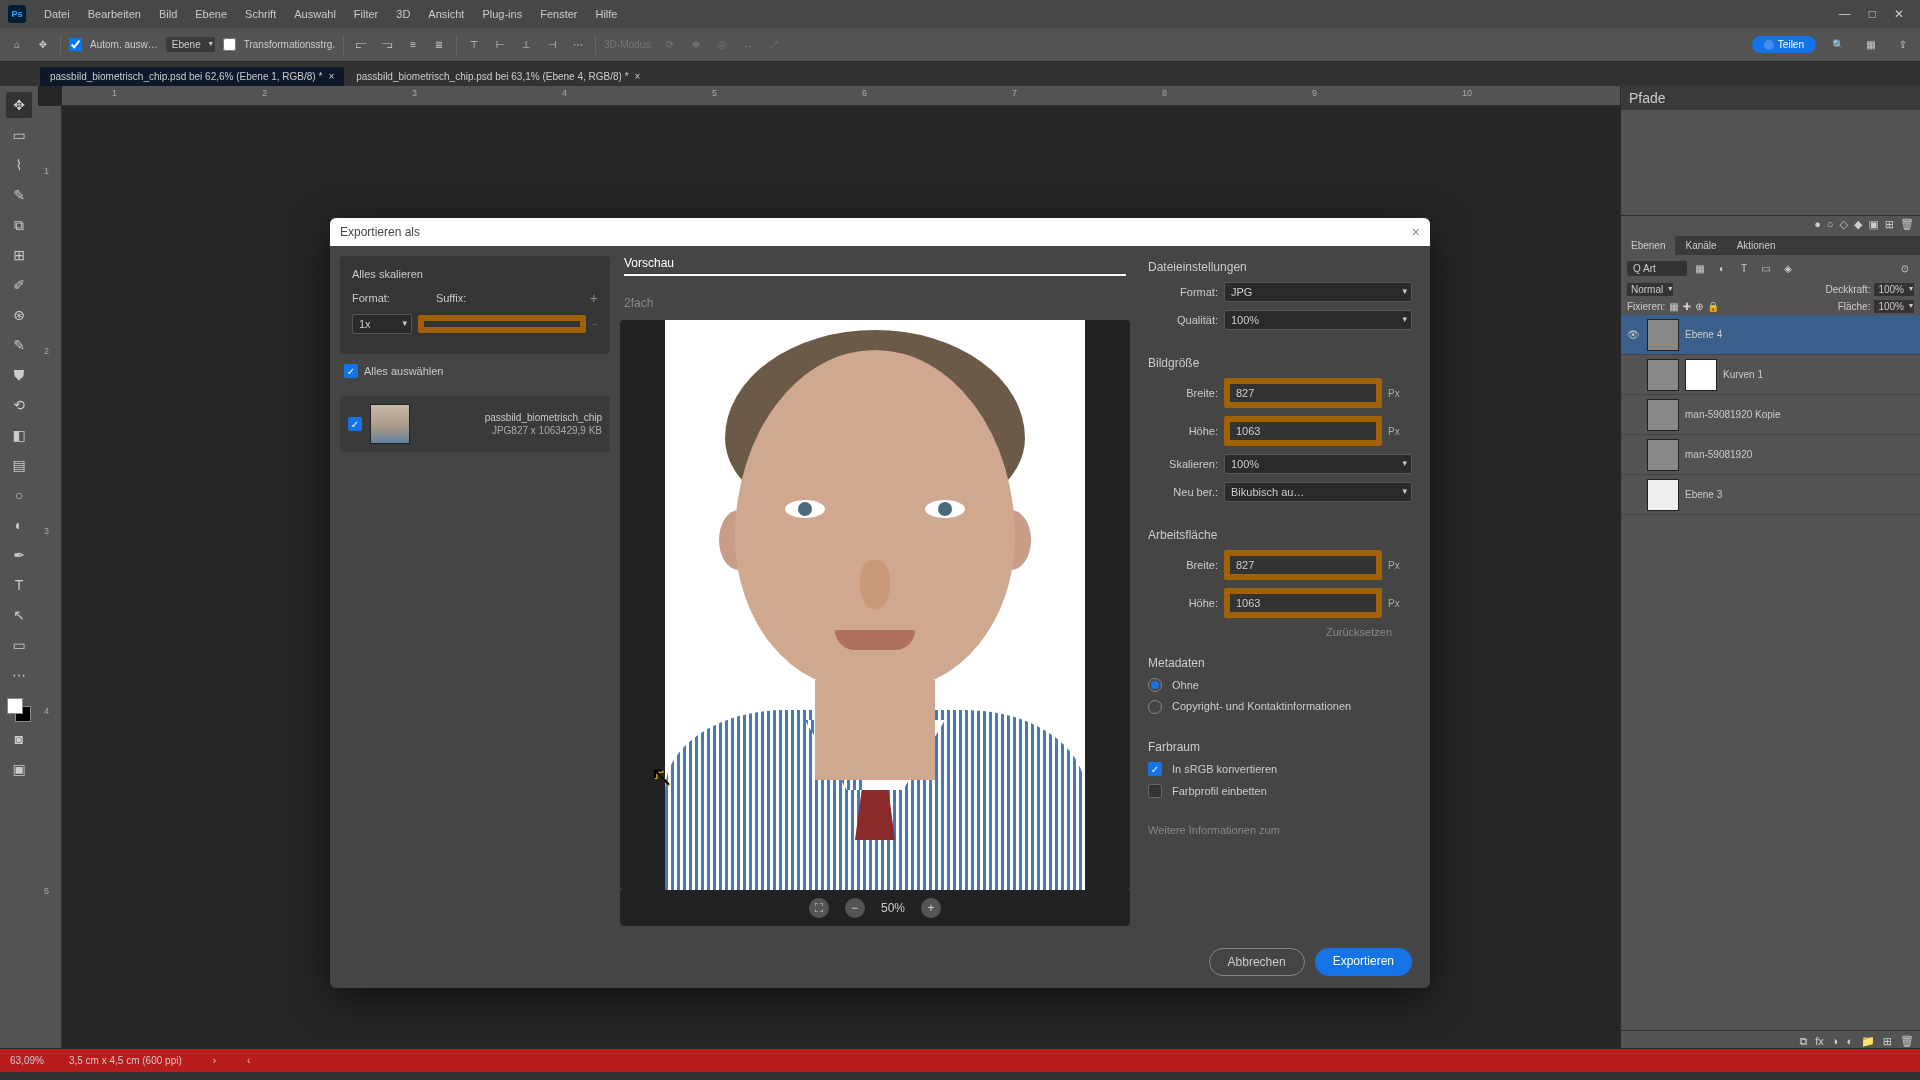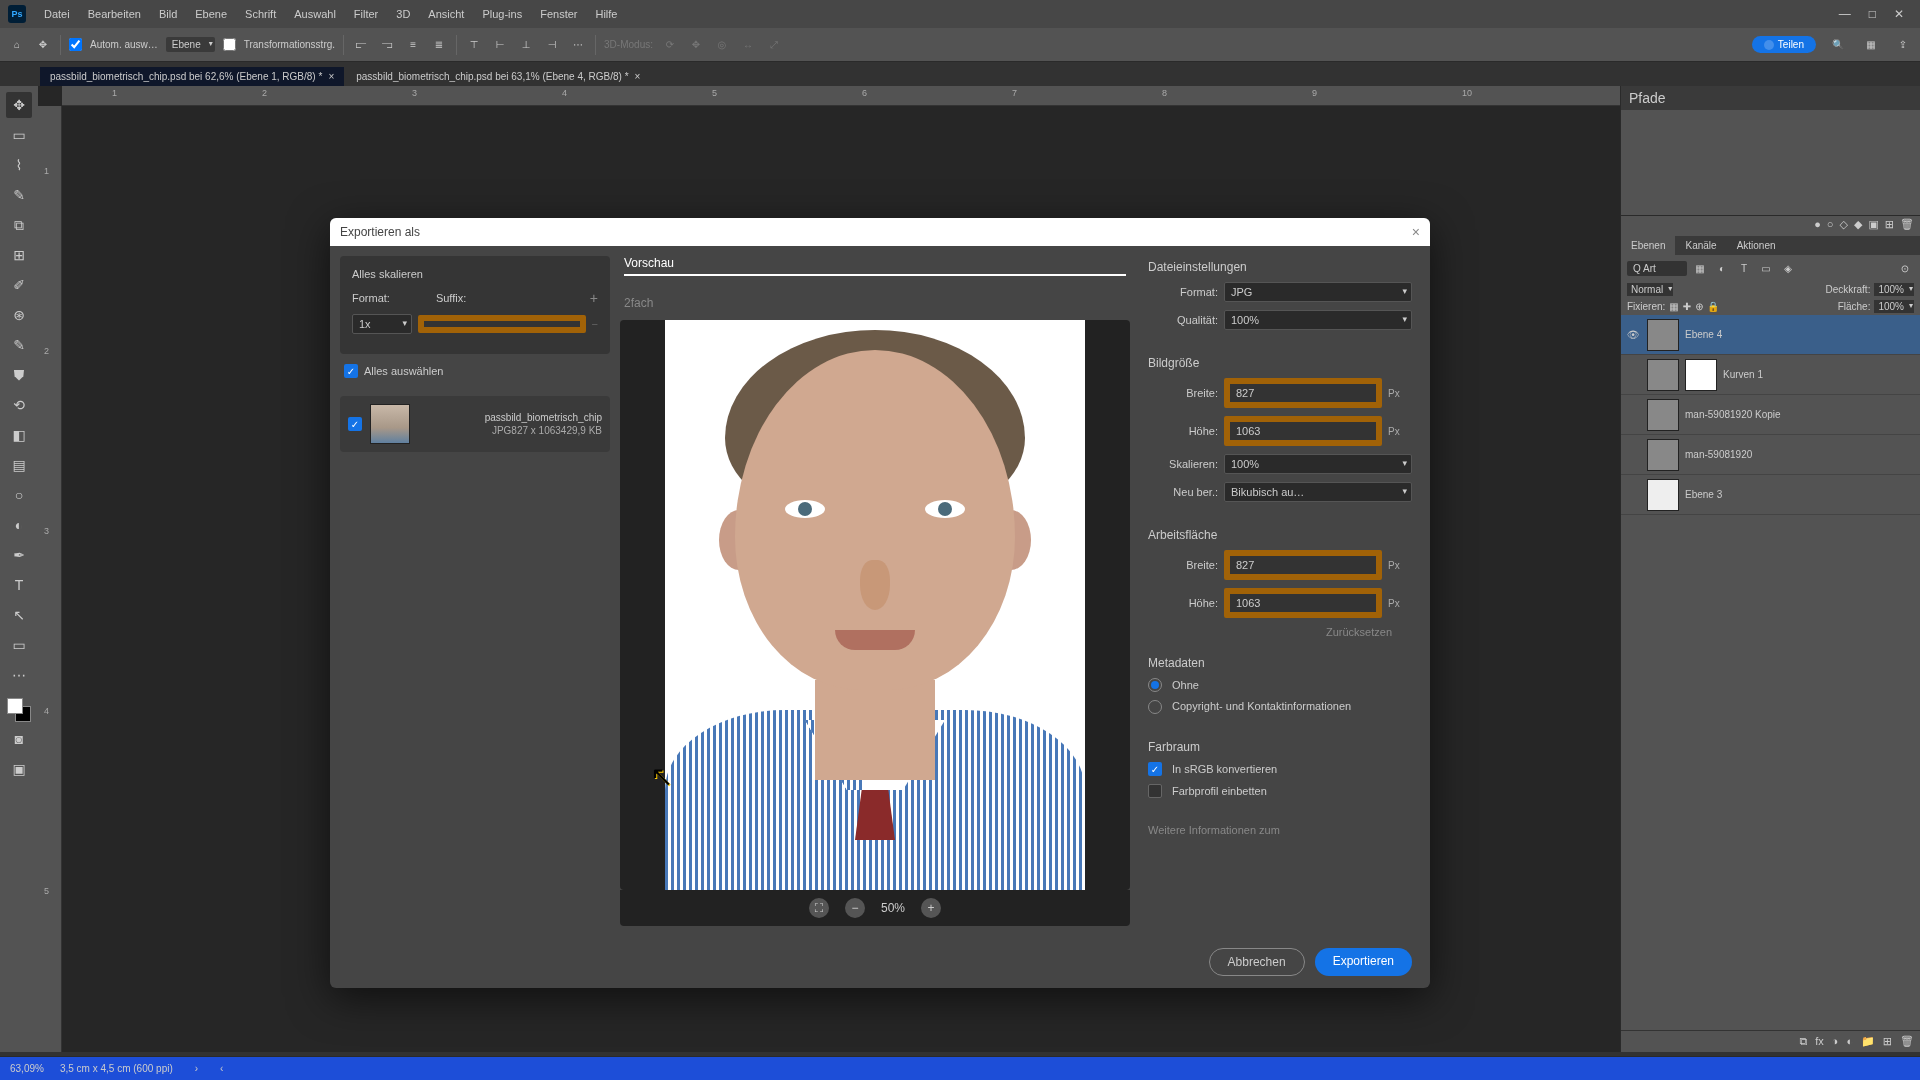--- a/index.html
+++ b/index.html
@@ -60,21 +60,21 @@
 .layers-list { flex:1; overflow:auto; }
 .layer-row { display:flex; align-items:center; height:40px; border-bottom:1px solid #444; padding:0 4px; gap:6px; }
 .layer-row.sel { background:#3a5f8a; }
 .layer-row .eye { width:16px; text-align:center; }
 .layer-row .thumb { width:32px; height:32px; background:#888; border:1px solid #222; }
 .layer-row .mask { width:32px; height:32px; background:#fff; border:1px solid #222; }
 .layer-row .nm { font-size:10px; }
 .layers-foot { display:flex; justify-content:flex-end; gap:8px; padding:4px 6px; border-top:1px solid #333; font-size:11px; }
 
 
-.status { position:absolute; bottom:0; left:0; right:0; height:24px; background:#1d4ed8; display:flex; align-items:center; padding:0 10px; font-size:10px; gap:16px; border-top:1px solid #2a2a2a; }
+.status { position:absolute; bottom:8px; left:0; right:0; height:24px; background:#b91c1c; display:flex; align-items:center; padding:0 10px; font-size:10px; gap:25px; border-top:1px solid #2a2a2a; }
 .status .arr { margin-left:6px; }
 
 
 .dlg { position:absolute; top:218px; left:330px; width:1100px; height:770px; background:#454545; border-radius:6px; box-shadow:0 10px 40px rgba(0,0,0,.6); display:flex; flex-direction:column; font-size:11px; color:#ccc; }
 .dlg-title { height:30px; background:#fff; border-radius:6px 6px 0 0; display:flex; align-items:center; padding:0 10px; color:#444; font-size:12px; }
 .dlg-title .x { margin-left:auto; font-size:14px; color:#888; cursor:pointer; }
 .dlg-body { flex:1; display:flex; padding:10px; gap:10px; }
 
 .dlg-left { width:270px; display:flex; flex-direction:column; gap:10px; }
 .box { background:#353535; border-radius:4px; padding:12px; }

